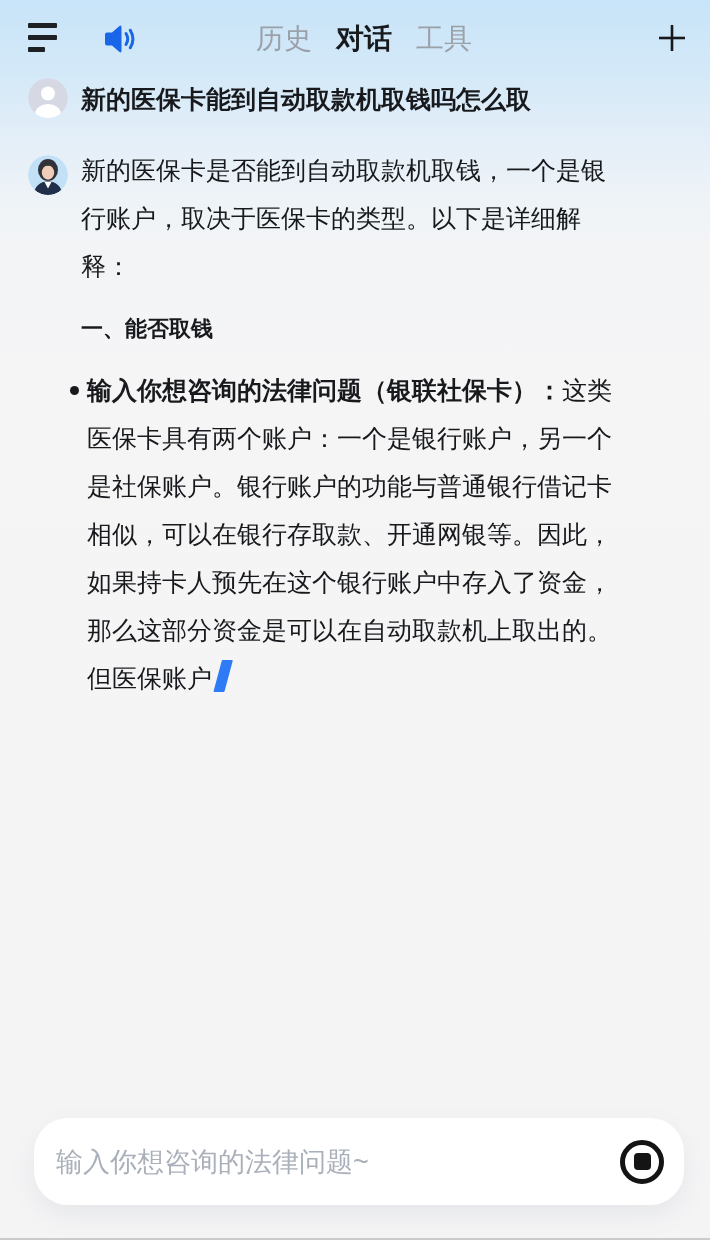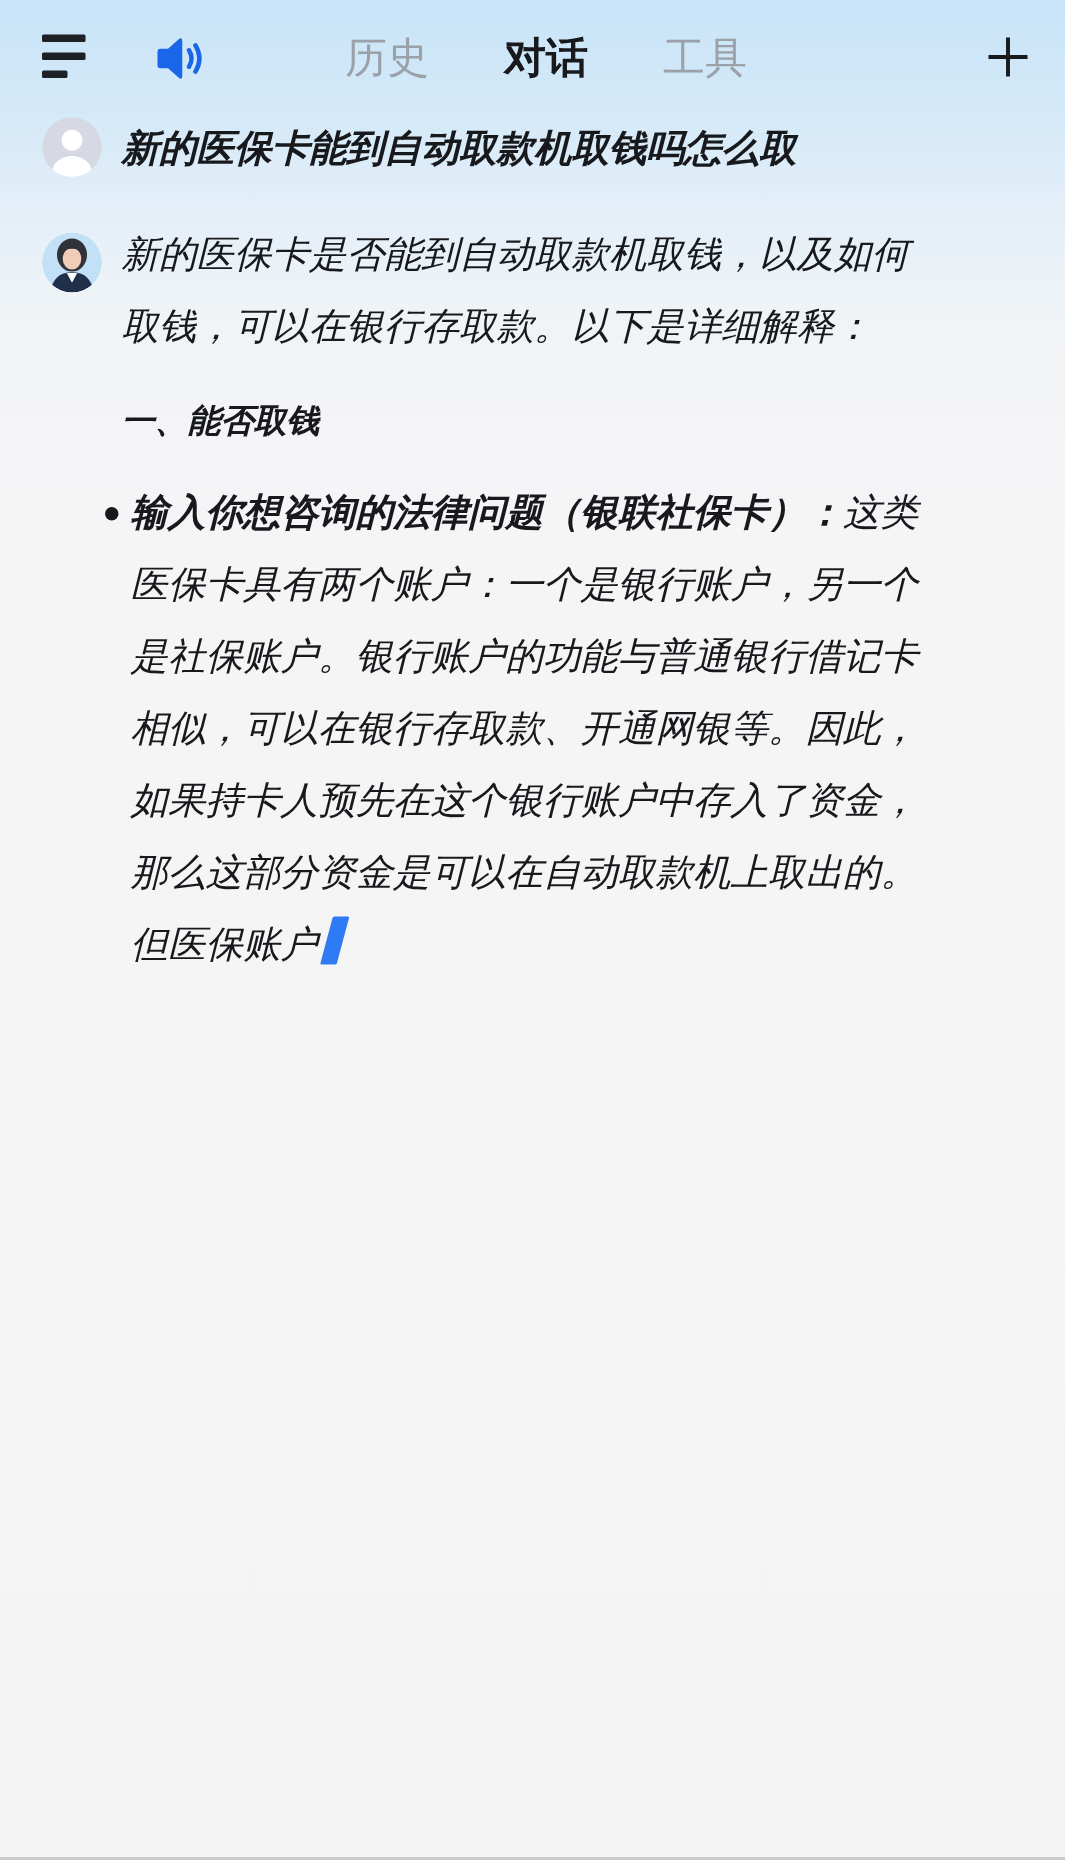--- a/index.html
+++ b/index.html
@@ -13,26 +13,26 @@
     background:linear-gradient(180deg,#c8e4f8 0%,#d4e9f8 6%,#e3eef8 11%,#eef3f7 16%,#f3f4f6 20%,#f5f5f6 30%,#f4f4f5 100%);
   }
   
   .topbar{position:absolute;top:0;left:0;right:0;height:78px;}
   .menu-btn{position:absolute;left:28px;top:22px;width:30px;height:32px;cursor:pointer;}
   .menu-btn .bar{position:absolute;left:0;height:5px;border-radius:1px;background:#1d2126;}
   .bar1{top:1px;width:29px;}
   .bar2{top:13px;width:29px;}
   .bar3{top:25px;width:17px;}
   .speaker-btn{position:absolute;left:101px;top:21px;width:36px;height:36px;cursor:pointer;}
-  .tabs{position:absolute;left:calc(50% + 9px);transform:translateX(-50%);top:0;height:78px;display:flex;align-items:center;gap:50px;}
+  .tabs{position:absolute;left:calc(50% + 9px);transform:translateX(-50%);top:0;height:78px;display:flex;align-items:center;gap:24px;}
   .tab{font-size:28px;color:#9ba1a9;cursor:pointer;white-space:nowrap;}
   .tab.active{font-size:28px;color:#17191c;font-weight:bold;}
   .plus-btn{position:absolute;right:22px;top:22px;width:32px;height:32px;cursor:pointer;}
   
-  .chat{position:absolute;top:78px;left:28px;right:24px;font-style:italic;}
+  .chat{position:absolute;top:78px;left:28px;right:24px;}
   .row{display:flex;align-items:flex-start;}
   .avatar{flex:0 0 40px;width:40px;height:40px;border-radius:50%;overflow:hidden;}
   .user-row .msg{margin-left:13px;padding-top:5px;font-size:25px;font-weight:bold;color:#17191c;line-height:32px;}
   .ai-row{margin-top:37px;}
   .ai-content{margin-left:13px;width:545px;color:#17191c;font-size:25px;line-height:48px;margin-top:-9px;}
   .ai-content p{margin:0;}
   .section-heading{margin:15px 0 0 0;font-size:22px;font-weight:bold;line-height:48px;color:#17191c;}
   ul.points{list-style:none;margin:13px 0 0 0;padding:0 0 0 6px;}
   ul.points li{position:relative;margin:0 0 18px 0;}
   ul.points li:last-child{margin-bottom:0;}
@@ -120,28 +120,34 @@
             <circle cx="20" cy="20" r="20" fill="#c2e0f6"></circle>
             <ellipse cx="20" cy="15" rx="10" ry="11" fill="#32323a"></ellipse>
             <ellipse cx="20" cy="17.5" rx="6.2" ry="7.2" fill="#f0cdb8"></ellipse>
             <path d="M13 13 Q14 7.5 20 7.5 Q26 7.5 27 13 Q24 10.5 20 10.8 Q16 10.5 13 13 Z" fill="#32323a"></path>
             <path d="M5.5 40 Q7.5 26.5 20 26.5 Q32.5 26.5 34.5 40 Z" fill="#20304a"></path>
             <path d="M16.5 27 L20 33.5 L23.5 27 Z" fill="#ffffff"></path>
           </g>
         </svg>
       </div>
       <div class="ai-content">
-        <p>新的医保卡是否能到自动取款机取钱，以及如何取钱，可以在银行存取款。以下是详细解释：</p>
+        <p>新的医保卡是否能到自动取款机取钱，一个是银行账户，取决于医保卡的类型。以下是详细解释：</p>
         <h3 class="section-heading">一、能否取钱</h3>
         <ul class="points">
           <li>
             <span class="lead">输入你想咨询的法律问题（银联社保卡）：</span><span>这类医保卡具有两个账户：一个是银行账户，另一个是社保账户。银行账户的功能与普通银行借记卡相似，可以在银行存取款、开通网银等。因此，如果持卡人预先在这个银行账户中存入了资金，那么这部分资金是可以在自动取款机上取出的。但医保账户</span><span class="stream-cursor"></span>
           </li>
         </ul>
       </div>
     </div>
 
   </div>
 
+  <div class="composer">
+    <input type="text" placeholder="输入你想咨询的法律问题~" style="">
+    <div class="stop-btn">
+      <span class="stop-square"></span>
+    </div>
+  </div>
 
   <div class="bottom-hairline"></div>
 
 </div>
 
 </body></html>

